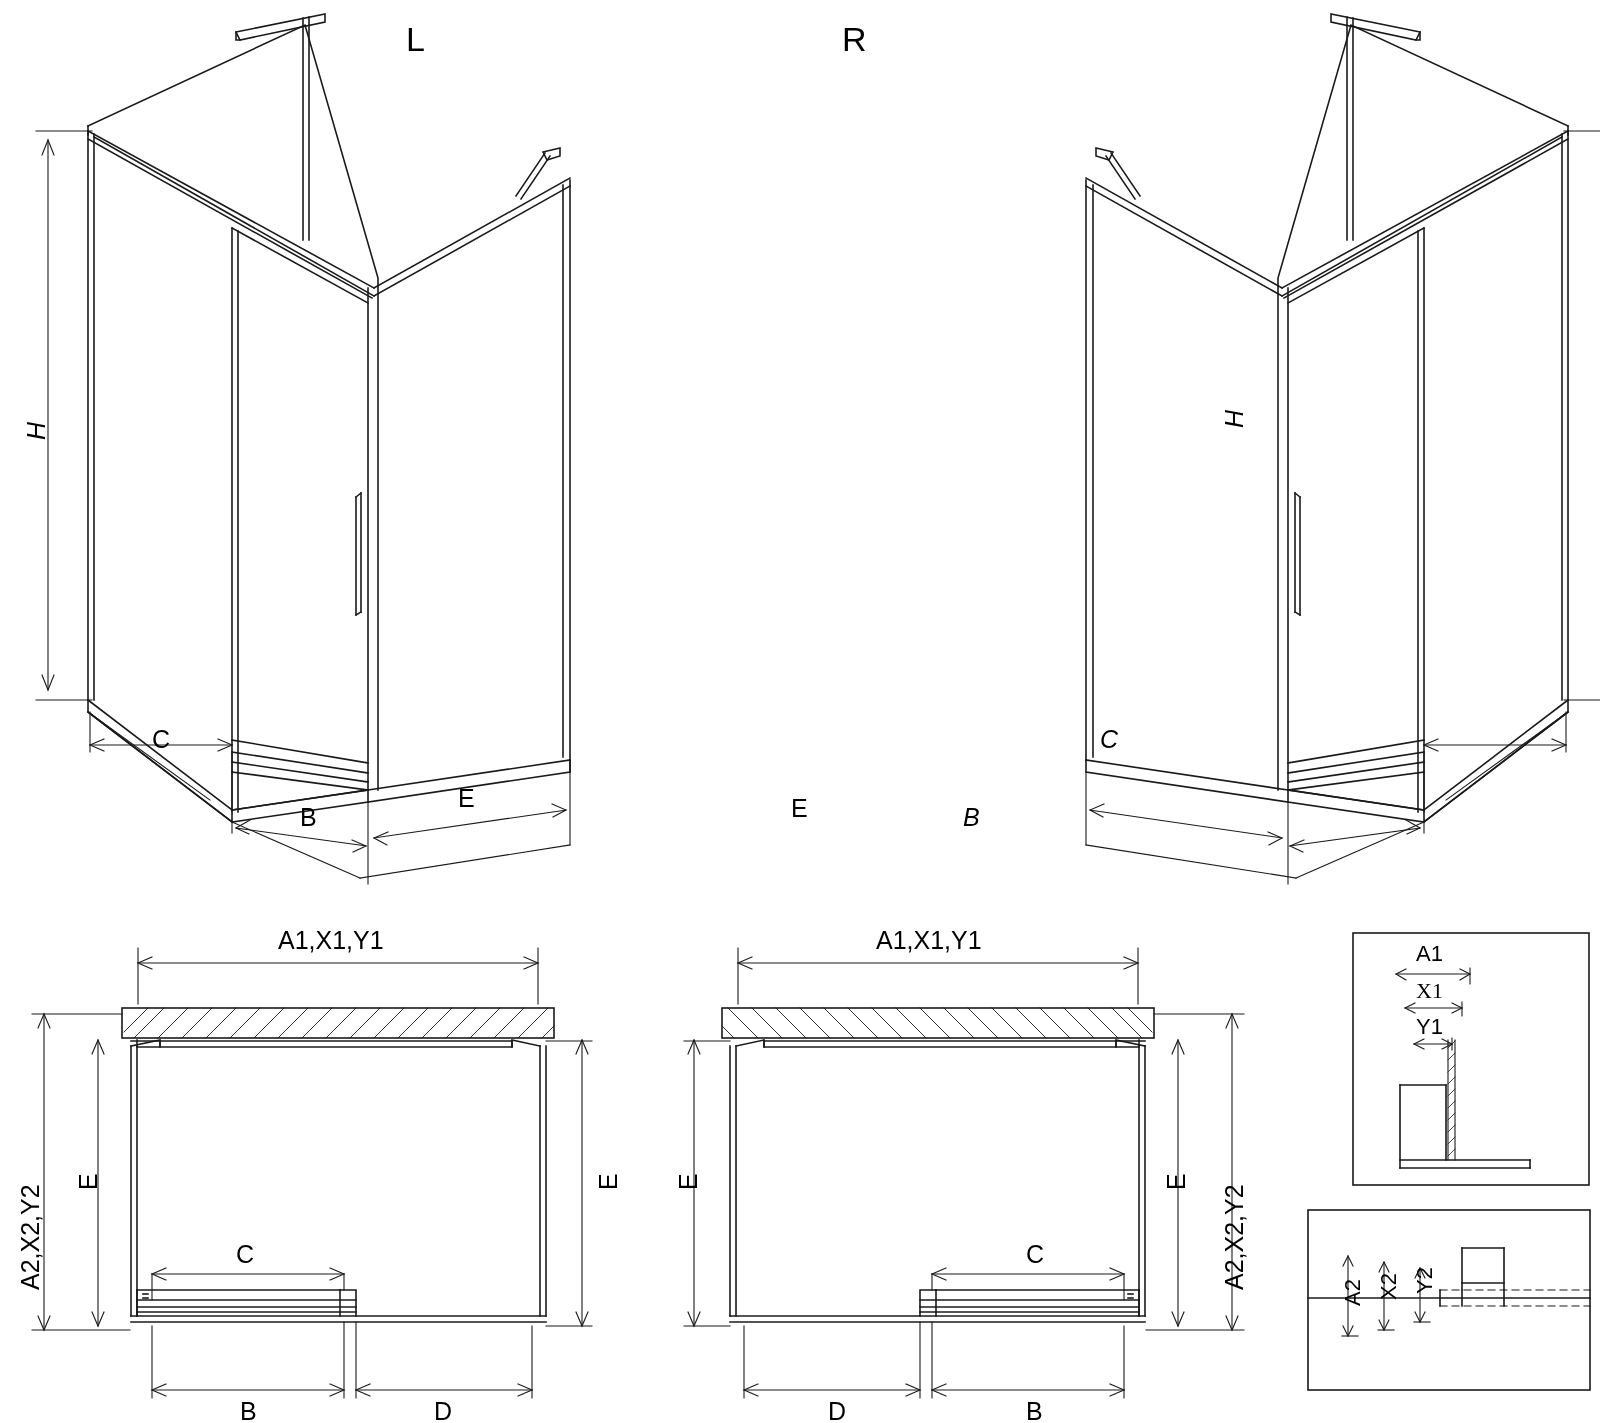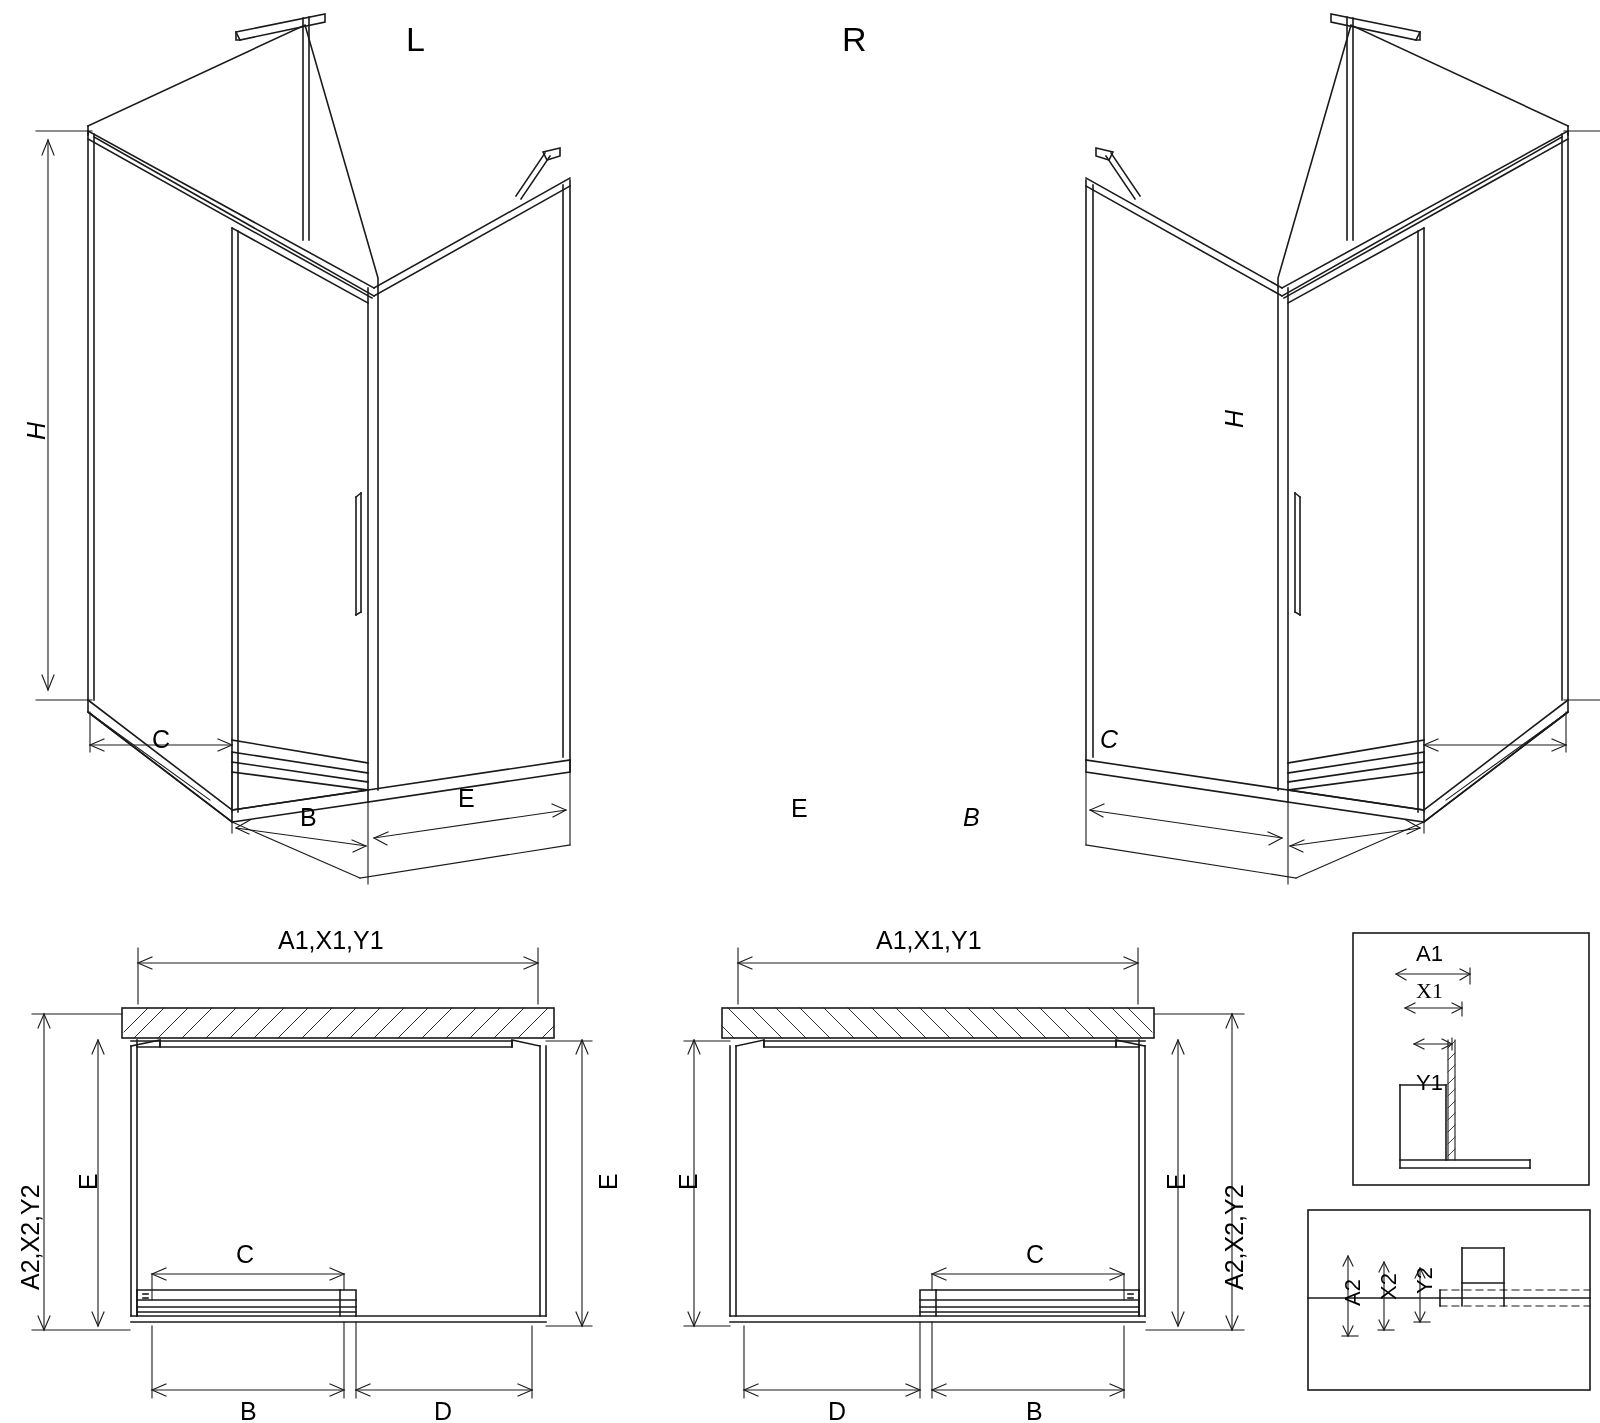--- a/index.html
+++ b/index.html
@@ -533,19 +533,19 @@
   <div class="lbl lbl-med" style="left:876px; top:928px;">A1,X1,Y1</div>
   <div class="lbl lbl-med rot90" style="left:1222px; top:1290px;">A2,X2,Y2</div>
   <div class="lbl lbl-med rot90" style="left:1164px; top:1190px;">E</div>
   <div class="lbl lbl-med rot90" style="left:676px; top:1190px;">E</div>
   <div class="lbl lbl-med" style="left:1026px; top:1242px;">C</div>
   <div class="lbl lbl-med" style="left:828px; top:1399px;">D</div>
   <div class="lbl lbl-med" style="left:1026px; top:1399px;">B</div>
 
   <div class="lbl lbl-sm" style="left:1416px; top:943px;text-align:center;">A1</div>
   <div class="lbl lbl-sm" style="left:1416px; top:980px;font-family:Liberation Serif, serif;">X1</div>
-  <div class="lbl lbl-sm" style="left:1416px; top:1072px;text-align:center;">Y1</div>
+  <div class="lbl lbl-sm" style="left:1416px; top:1016px;text-align:center;">Y1</div>
 
   <div class="lbl lbl-sm rot90" style="left:1342px; top:1306px;">A2</div>
   <div class="lbl lbl-sm rot90" style="left:1378px; top:1300px;">X2</div>
   <div class="lbl lbl-sm rot90" style="left:1414px; top:1294px;">Y2</div>
 
 </div>
 
 </body></html>

